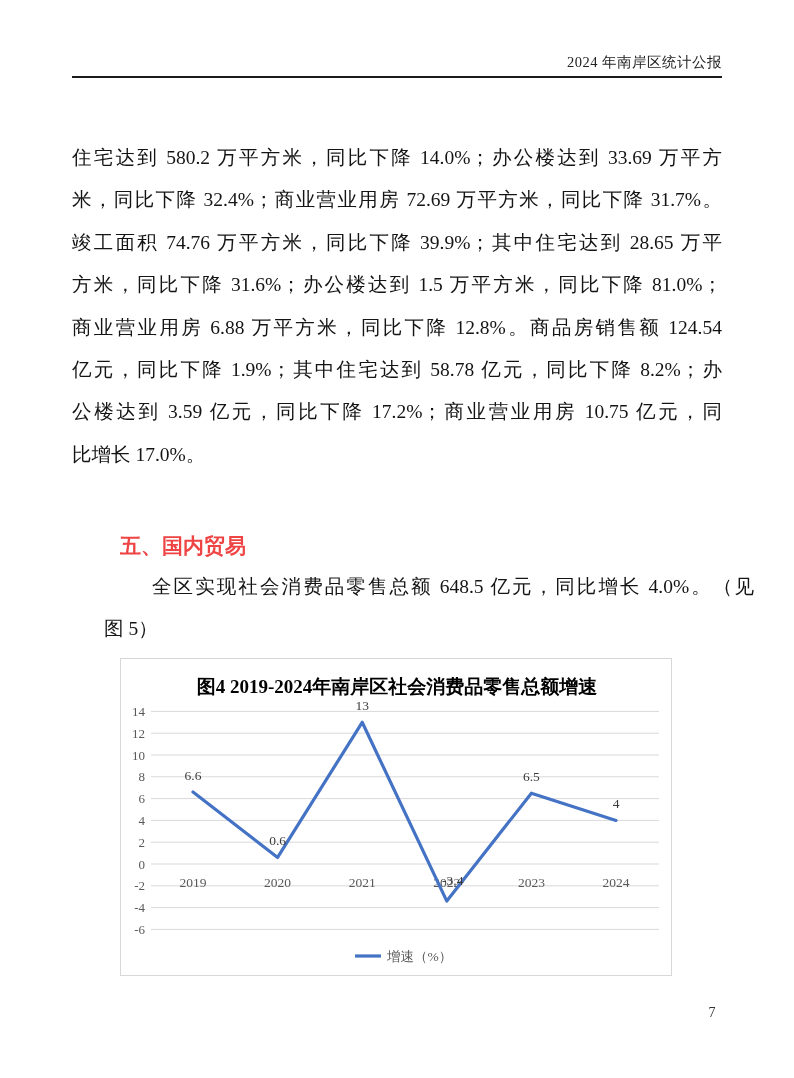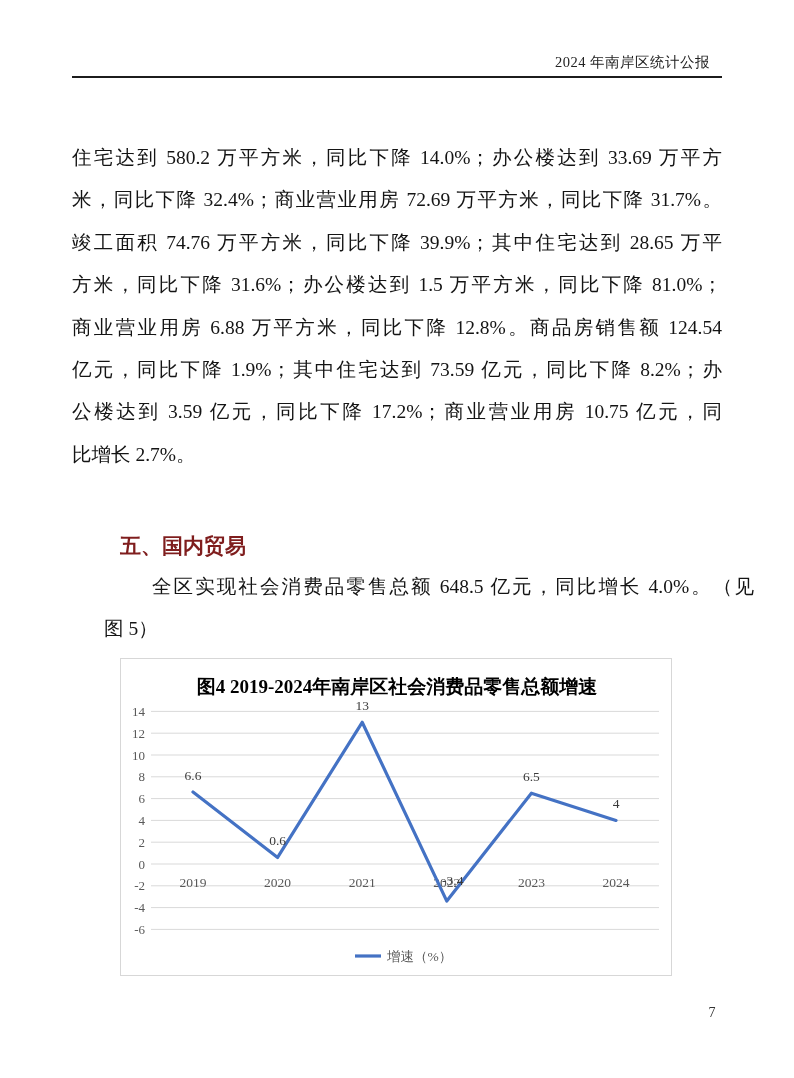--- a/index.html
+++ b/index.html
@@ -1,37 +1,37 @@
 <!DOCTYPE html>
 <html><head>
 <meta charset="utf-8">
 <style>
   html,body { margin:0; padding:0; background:#ffffff; }
   .page {
     position:relative; width:794px; height:1078px; background:#ffffff;
     font-family:"Liberation Serif", serif; color:#151515; overflow:hidden;
   }
   .header-title {
-    position:absolute; top:53px; right:84px;
+    position:absolute; top:53px; right:72px;
     font-size:14.5px; color:#222; letter-spacing:.5px;
   }
   .header-rule {
     position:absolute; top:76px; left:72px; width:650px; height:2px; background:#1c1c1c;
   }
   .para {
     position:absolute; left:72px; width:650px;
     font-size:19.5px; line-height:42.4px; color:#141414;
   }
   .para .jline { text-align:justify; text-align-last:justify; height:42.4px; overflow:hidden; }
   .para .lline { text-align:left; height:42.4px; overflow:hidden; }
   .p1 { top:137px; }
   .section-heading {
     position:absolute; left:120px; top:527px;
     font-family:"Liberation Sans", sans-serif; font-weight:bold;
-    font-size:21px; line-height:38px; color:#7f1d1d;
+    font-size:21px; line-height:38px; color:#ef4444;
   }
   .p2 { top:566px;margin-left:32px; }
   .p2 .indent { padding-left:48px; }
   .chart-box {
     position:absolute; left:120px; top:658px; width:552px; height:318px;
     border:1px solid #d7d7d7; box-sizing:border-box; background:#fff;
   }
   .chart-box svg { display:block; }
   .page-num {
     position:absolute; left:700px; top:1005px; width:24px; text-align:center;
@@ -45,23 +45,23 @@
 
   <div class="header-title">2024 年南岸区统计公报</div>
   <div class="header-rule"></div>
 
   <div class="para p1">
     <div class="jline">住宅达到 580.2 万平方米，同比下降 14.0%；办公楼达到 33.69 万平方</div>
     <div class="jline">米，同比下降 32.4%；商业营业用房 72.69 万平方米，同比下降 31.7%。</div>
     <div class="jline">竣工面积 74.76 万平方米，同比下降 39.9%；其中住宅达到 28.65 万平</div>
     <div class="jline">方米，同比下降 31.6%；办公楼达到 1.5 万平方米，同比下降 81.0%；</div>
     <div class="jline">商业营业用房 6.88 万平方米，同比下降 12.8%。商品房销售额 124.54</div>
-    <div class="jline">亿元，同比下降 1.9%；其中住宅达到 73.59 亿元，同比下降 8.2%；办</div>
+    <div class="jline">亿元，同比下降 1.9%；其中住宅达到 58.78 亿元，同比下降 8.2%；办</div>
     <div class="jline">公楼达到 3.59 亿元，同比下降 17.2%；商业营业用房 10.75 亿元，同</div>
-    <div class="lline">比增长 2.7%。</div>
+    <div class="lline">比增长 17.0%。</div>
   </div>
 
   <div class="section-heading">五、国内贸易</div>
 
   <div class="para p2">
     <div class="jline indent">全区实现社会消费品零售总额 648.5 亿元，同比增长 4.0%。（见</div>
     <div class="lline">图 5）</div>
   </div>
 
   <div class="chart-box" id="chart-box">

